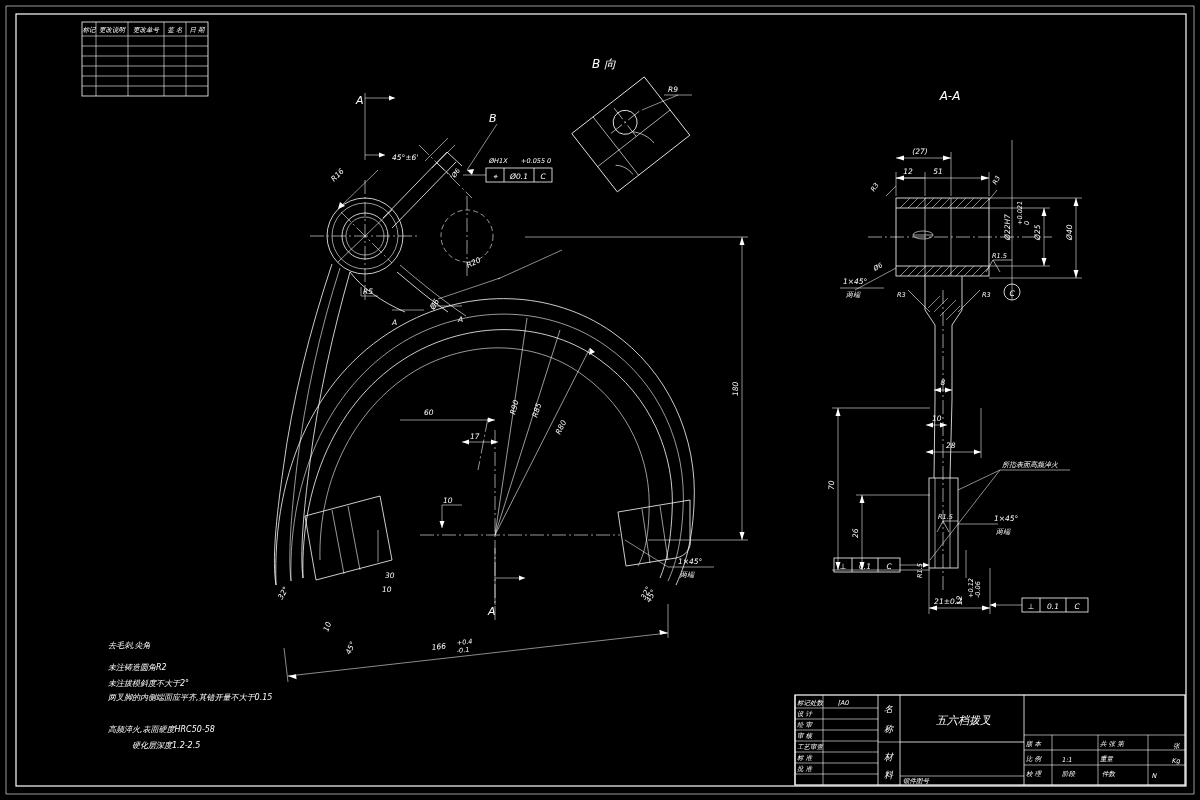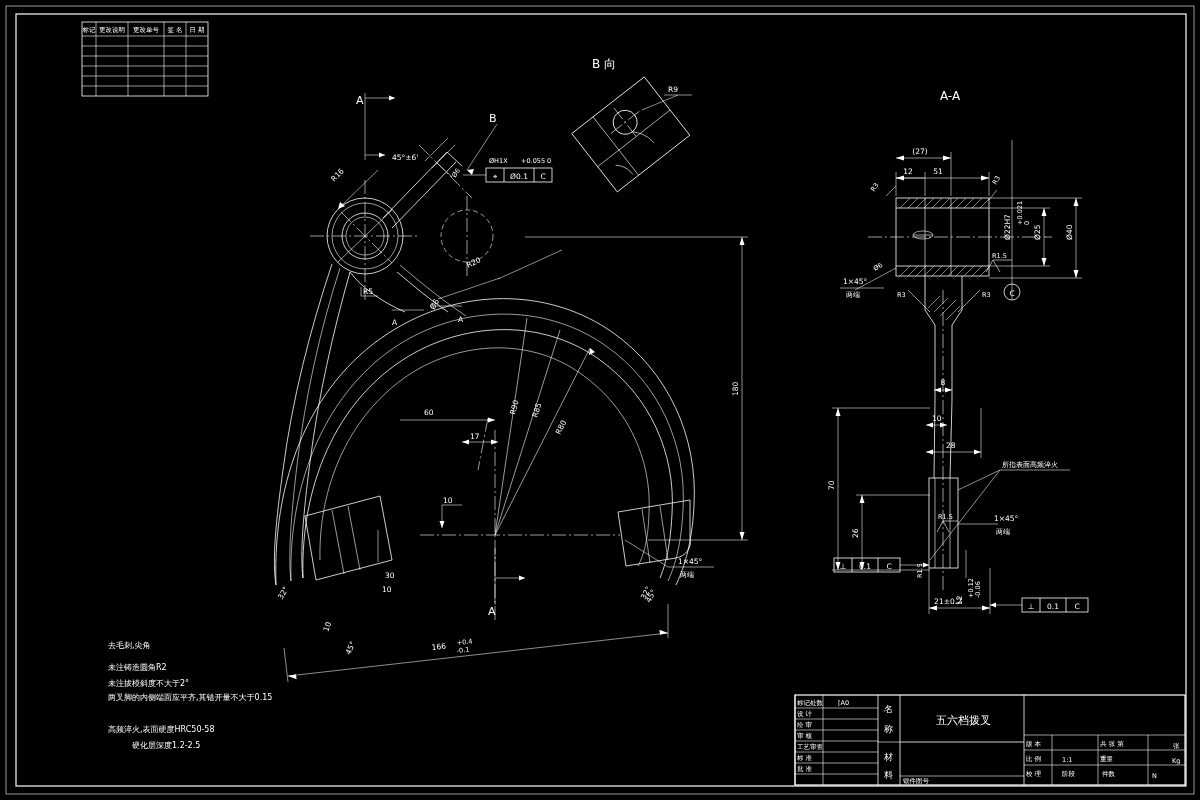--- a/index.html
+++ b/index.html
@@ -1,17 +1,17 @@
 <!DOCTYPE html>
 <html><head>
 <meta charset="utf-8">
 <style>
   html,body{margin:0;padding:0;background:#000;}
   body{width:1200px;height:800px;overflow:hidden;font-family:"DejaVu Sans","Liberation Sans",sans-serif;}
-  #stage{position:relative;width:988px;height:800px;background:#000;color:#fff;}
+  #stage{position:relative;width:988px;height:800px;background:#000;color:#fff;font-style:italic;}
   svg{display:block;}
   .cad text{fill:#fff;font-family:"DejaVu Sans","Liberation Sans",sans-serif;}
   .lbl{font-size:9px;}
   .lbl-s{font-size:7.5px;}
   .lbl-xs{font-size:6.5px;}
   .lbl-cn{font-size:8px;}
   .lbl-cn-s{font-size:7px;}
   .lbl-big{font-size:11px;}
   .lbl-title{font-size:12px;}
   .ln{stroke:#fff;fill:none;stroke-width:0.8;}

